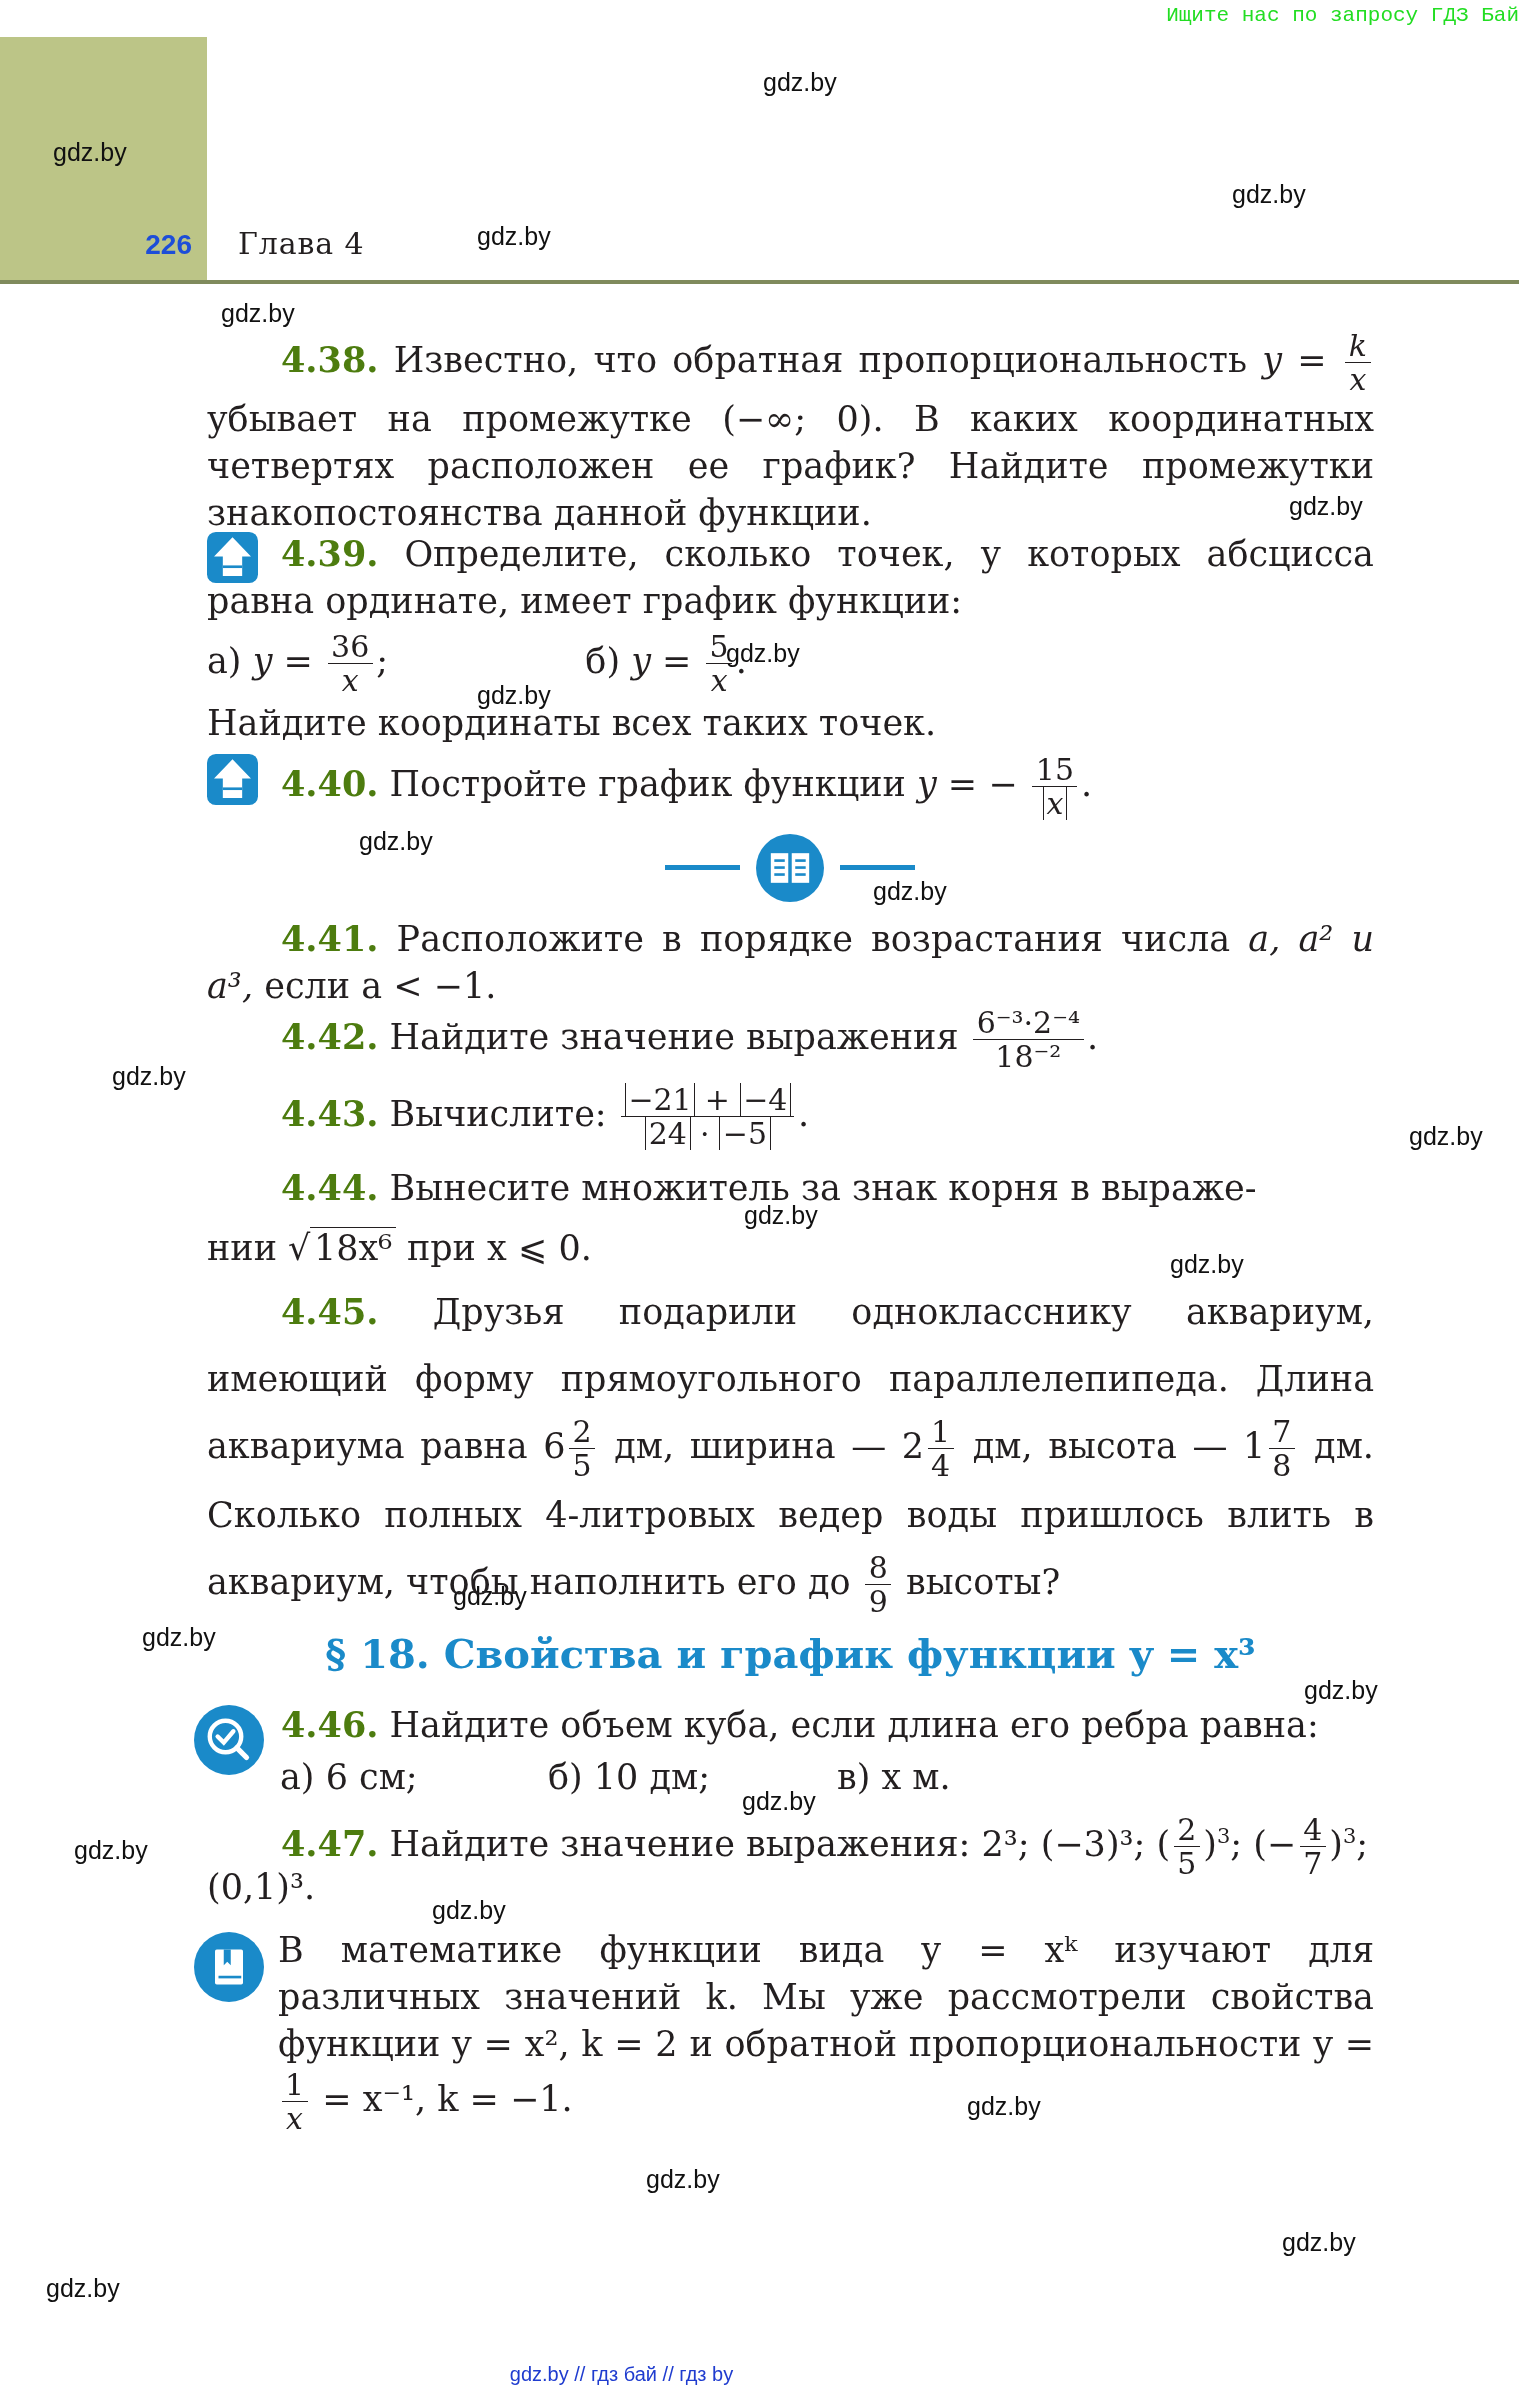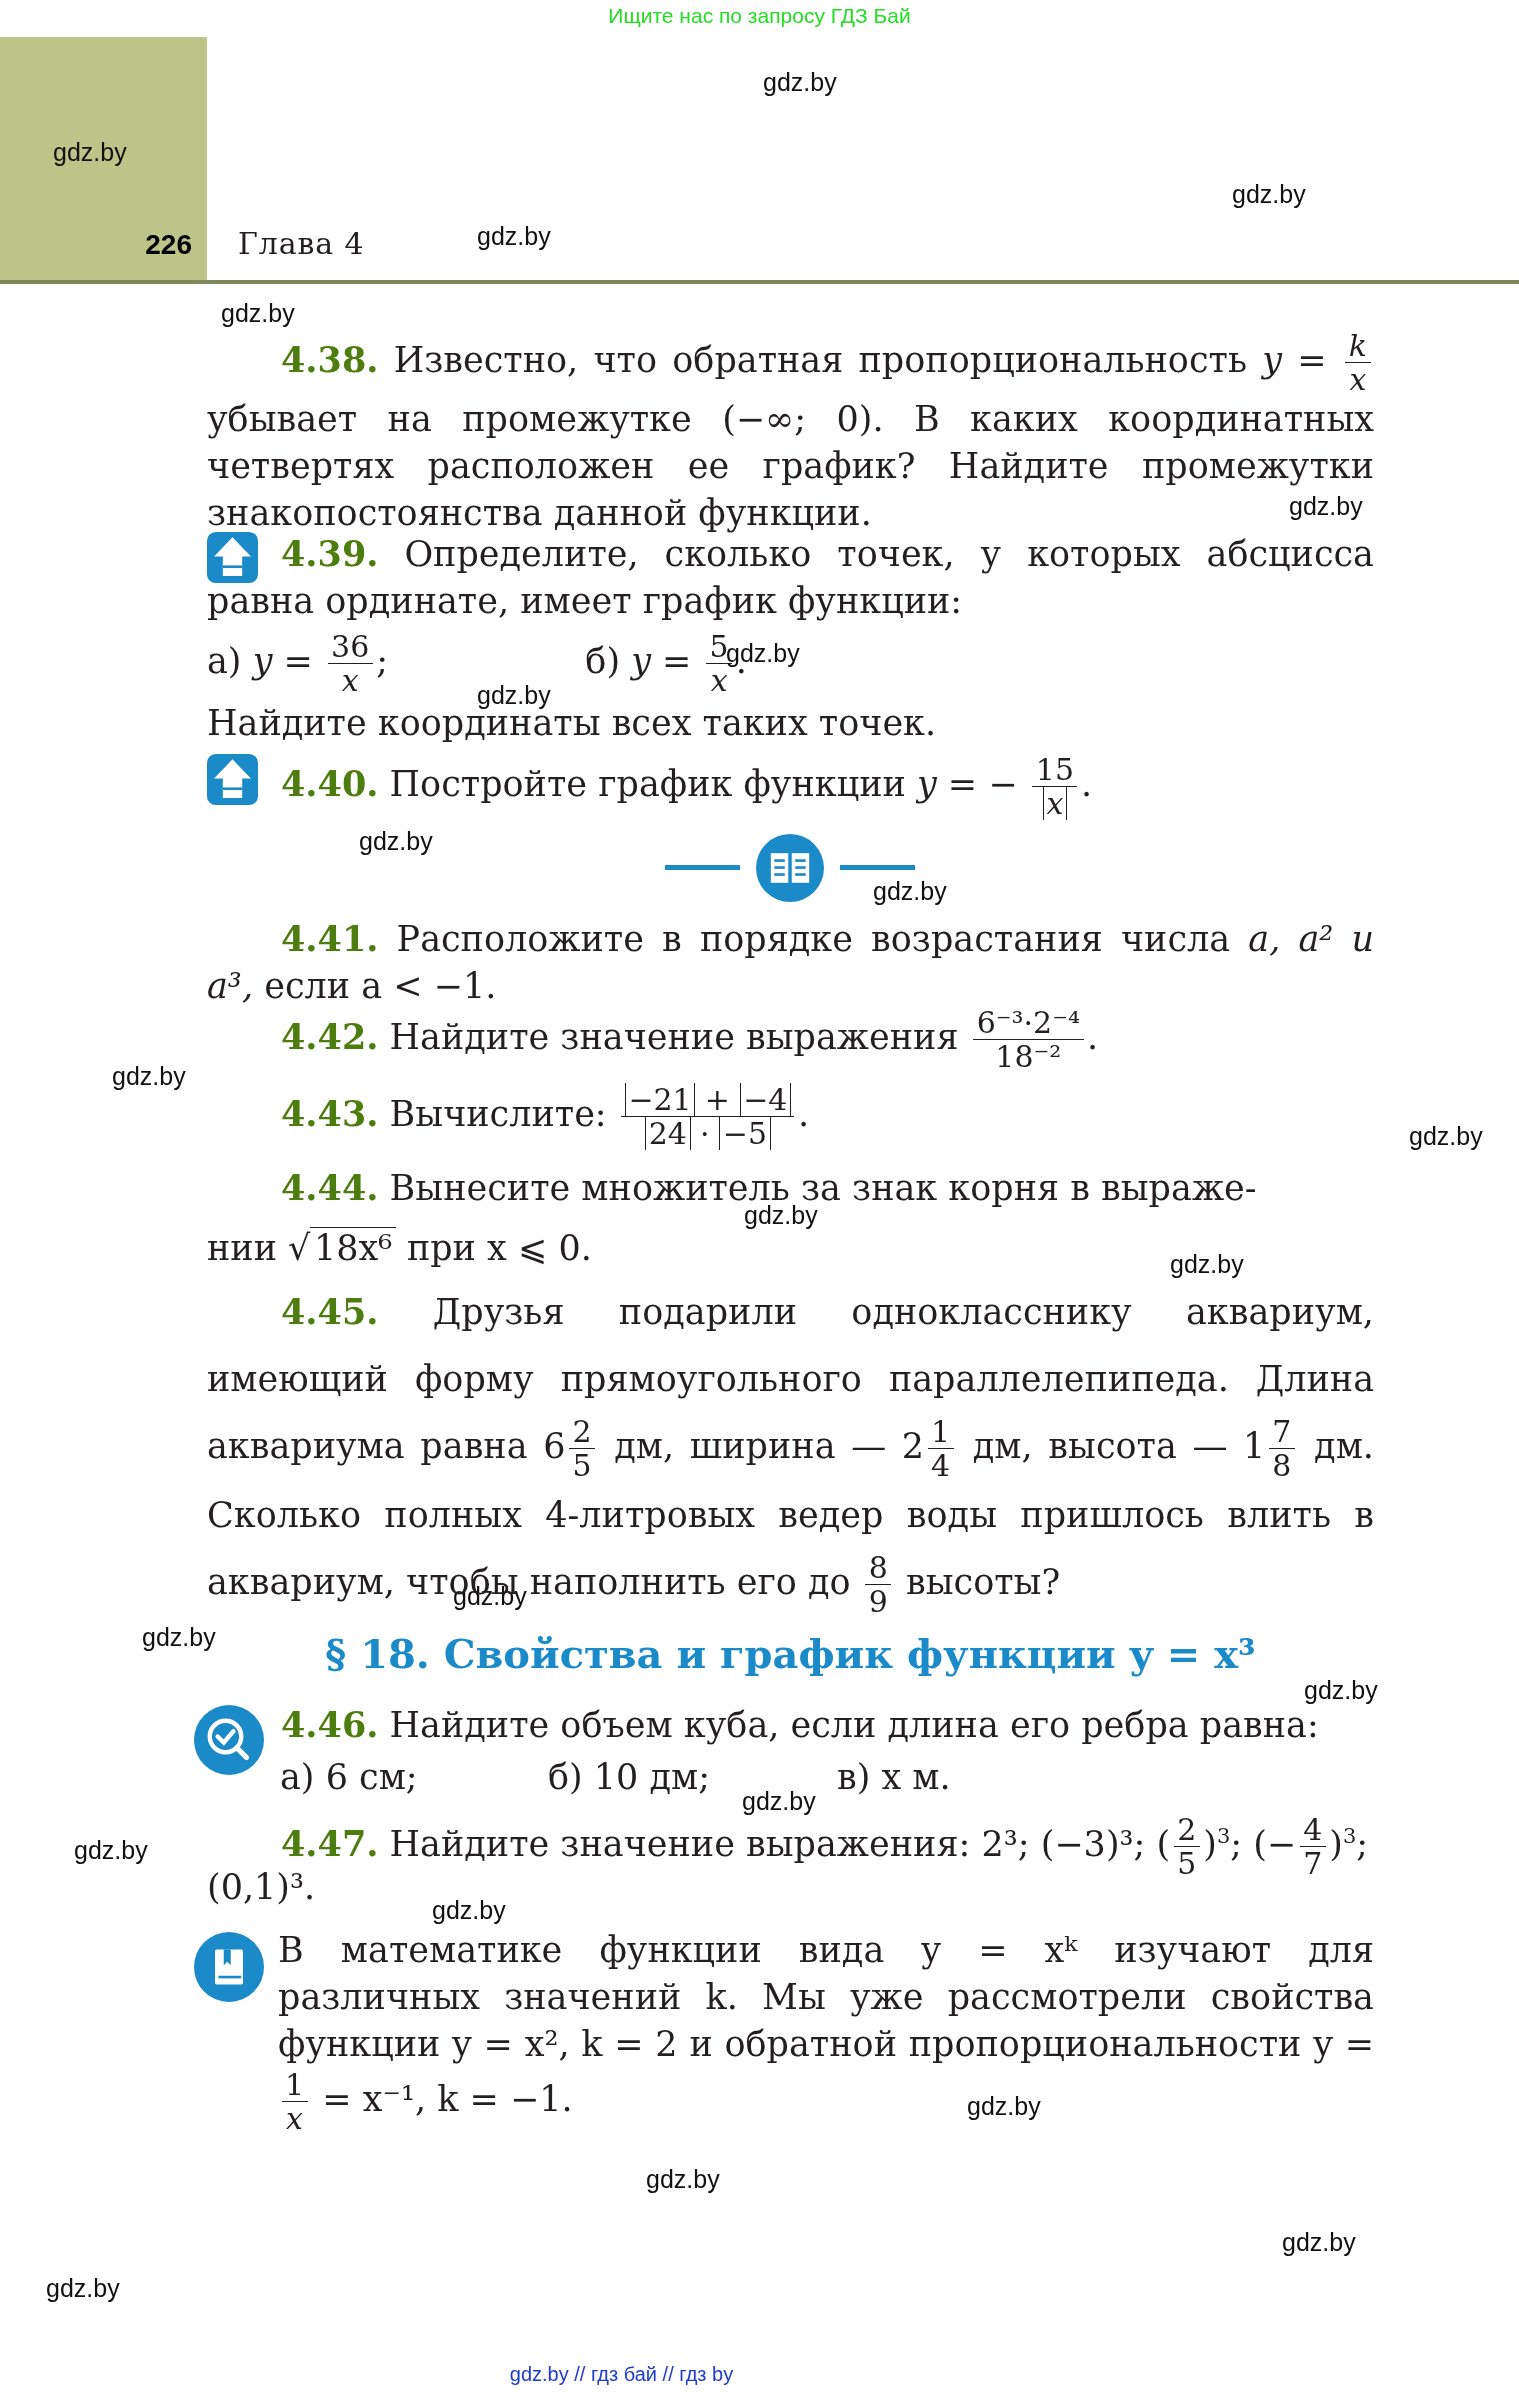--- a/index.html
+++ b/index.html
@@ -1,24 +1,24 @@
 <!DOCTYPE html>
 <html style="font-size:14px"><head>
 <meta charset="utf-8">
 <style>
   html, body { margin:0; padding:0; background:#ffffff; }
   body { width:1519px; height:2401px; position:relative; overflow:hidden;
          font-family:"DejaVu Serif", "Liberation Serif", serif; color:#231f20; }
   .abs { position:absolute; }
-  .topbanner { left:0; width:1519px; top:3.5px; text-align:center; color:#22dd22;
-               font-family:Liberation Sans, sans-serif; font-size:21px; }
+  .topbanner { left:0; width:1519px; top:3.5px; text-align:right; color:#22dd22;
+               font-family:Liberation Mono, monospace; font-size:21px; }
   .sidebar { left:0; top:37px; width:207px; height:245px; background:#bcc587; }
   .hrule { left:0; top:280px; width:1519px; height:3.5px; background:#7f8a5c; }
   .pagenum { left:131px; top:229px; width:61px; font-family:"Liberation Sans", sans-serif;
-             font-weight:bold; font-size:28px; color:#000000; text-align:right; }
+             font-weight:bold; font-size:28px; color:#1d4ed8; text-align:right; }
   .chapter { left:238px; top:226px; font-weight:normal; font-size:30px; color:#231f20; letter-spacing:0.9px; }
   .wm { font-family:"Liberation Sans", sans-serif; font-size:25px; color:#111; }
   .para { position:absolute; left:207px; width:1167px; font-size:35px; line-height:47px;
           text-align:justify; }
   .num { color:#4d7c0f; font-weight:bold;margin-top:44px; }
   .ind { padding-left:74px; display:inline; }
   i { font-style:italic; }
   .frac { display:inline-block; vertical-align:middle; text-align:center; font-size:30px; line-height:33px; margin:0 3.5px; }
   .frac .n { display:block; border-bottom:1.8px solid #231f20; padding:0 3.5px; }
   .frac .d { display:block; padding:0 3.5px; }

